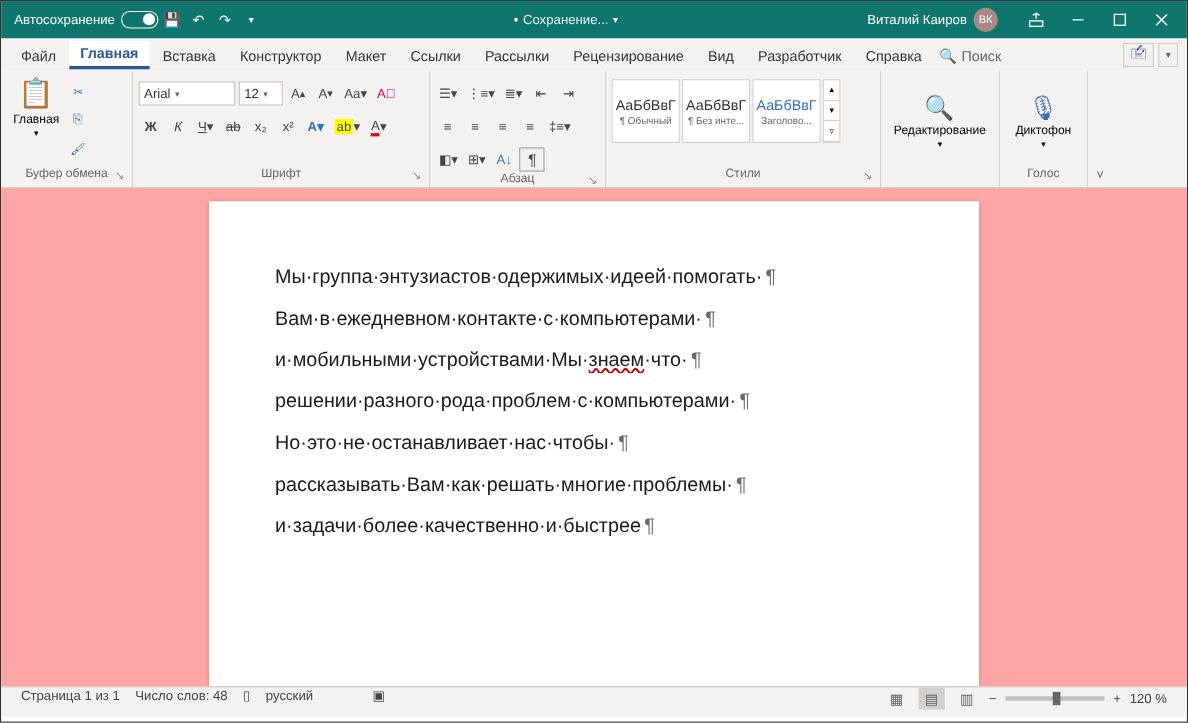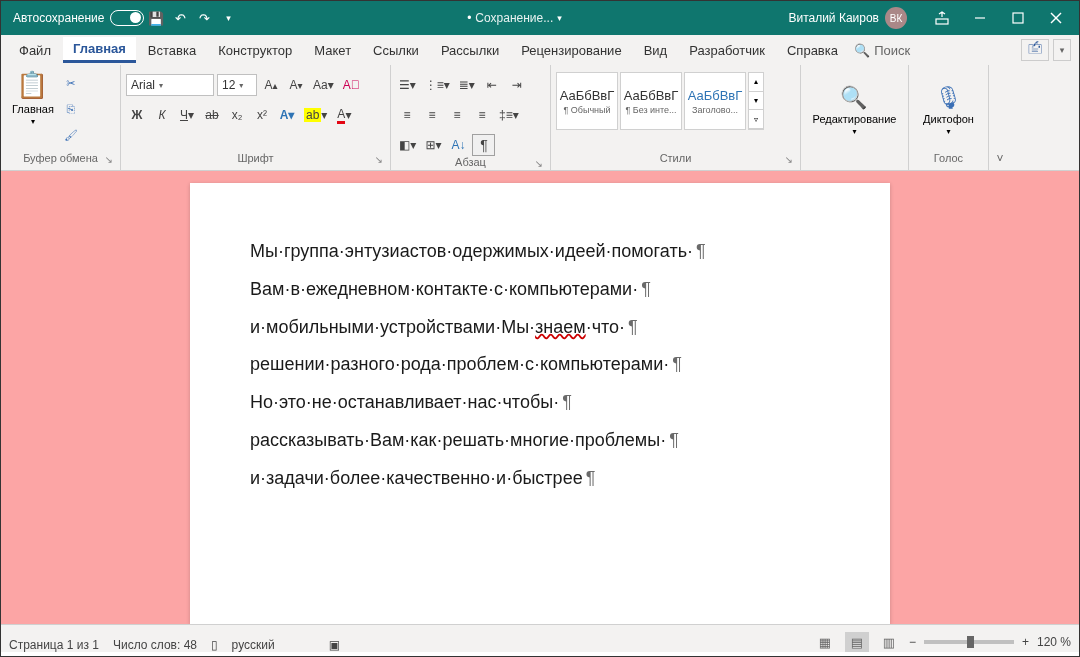--- a/index.html
+++ b/index.html
@@ -39,21 +39,21 @@
 .style-item.h .preview{color:#2e74b5}
 .style-arr{width:16px;display:flex;flex-direction:column;border:1px solid #d0d0d0;background:#fff}
 .style-arr div{flex:1;display:flex;align-items:center;justify-content:center;font-size:8px;border-bottom:1px solid #d0d0d0}
 .collapse{width:22px;display:flex;align-items:flex-end;justify-content:center;color:#666;font-size:12px;padding-bottom:4px}
 .document{height:453px;background:#fca5a5;display:flex;justify-content:center;overflow:hidden;position:relative}
 .page{background:#fff;width:700px;margin-top:12px;box-shadow:0 1px 4px rgba(0,0,0,.2);padding:50px 60px}
 .doc-text{font-family:Arial,sans-serif;font-size:18px;color:#1a1a1a;line-height:2.1}
 .doc-text .para{white-space:nowrap}
 .pil{color:#6a6a6a;margin-left:3px}
 .under{text-decoration:underline wavy #c00}
-.statusbar{height:28px;background:#f3f2f1;border-top:1px solid #d0d0d0;display:flex;align-items:flex-end;padding:0 8px;font-size:12px;color:#444;gap:14px}
+.statusbar{height:28px;background:#f3f2f1;border-top:1px solid #d0d0d0;display:flex;align-items:flex-start;padding:0 18px;font-size:12px;color:#444;gap:14px}
 .sb-right{margin-left:auto;display:flex;align-items:center;gap:8px}
 .view-btn{width:24px;height:20px;display:flex;align-items:center;justify-content:center;color:#666;font-size:13px}
 .view-btn.active{background:#d0d0d0}
 .zoom-slider{width:90px;height:4px;background:#c0c0c0;position:relative}
 .zoom-slider::after{content:"";position:absolute;left:48%;top:-4px;width:7px;height:12px;background:#666}
 .arrow-ind{position:absolute;pointer-events:none}
 .pilcrow-btn{border:1px solid #a0a0a0;background:#f0f0f0;width:23px;height:22px;display:flex;align-items:center;justify-content:center;font-size:14px;color:#444}
 </style>
 </head>
 <body>

